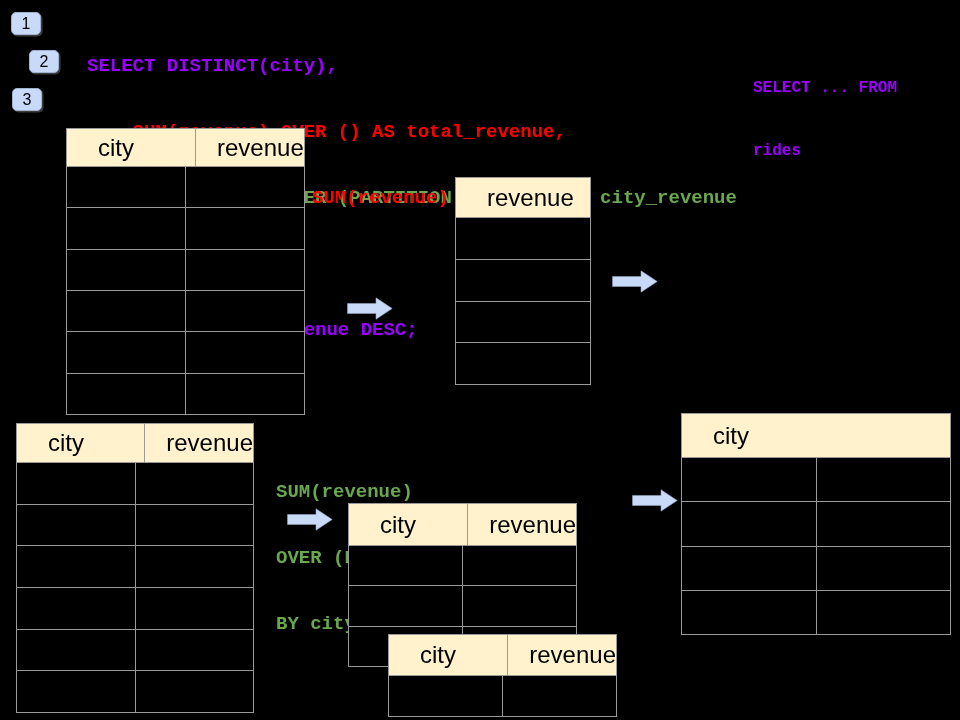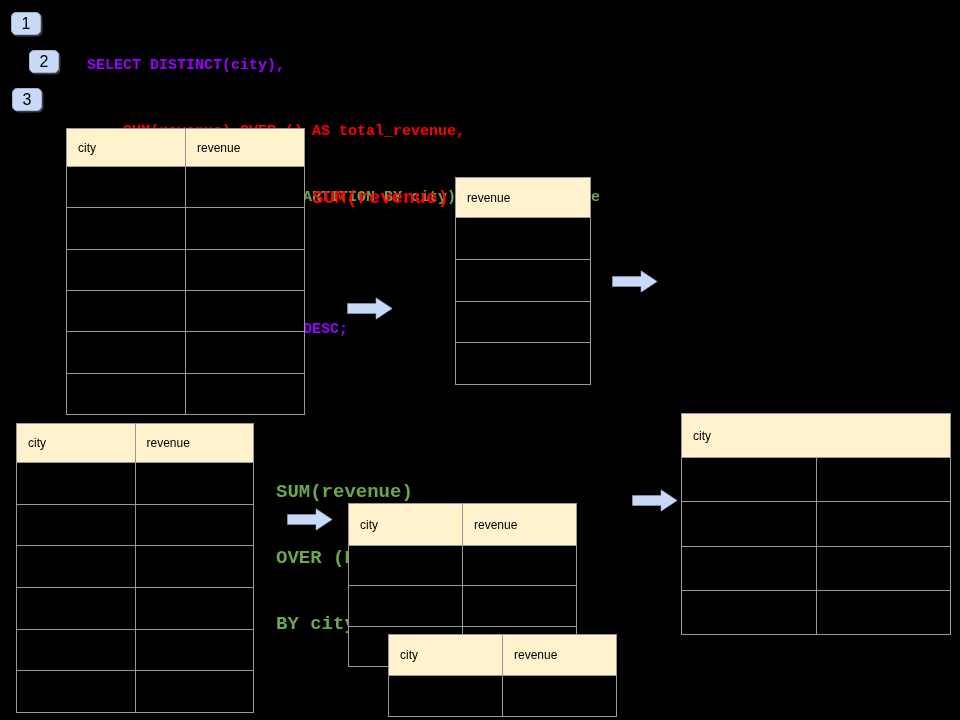--- a/index.html
+++ b/index.html
@@ -47,23 +47,24 @@
   }
   .thead{
     display:flex;
     background:var(--c-header-bg);
     border-bottom:1px solid var(--c-border);
     flex:0 0 auto;
   }
   .hcell{
     flex:1;
     display:flex;align-items:center;
-    padding-left:11px;
-    font-size:12px;
+    padding-left:21px;
+    font-size:24px;
     color:var(--c-text);
+    margin-left:10px;
   }
   .hcell + .hcell{border-left:1px solid var(--c-border);}
   .tbody{flex:1;display:flex;flex-direction:column;}
   .trow{flex:1;display:flex;}
   .trow + .trow{border-top:1px solid var(--c-border);}
   .trow .cell{flex:1;}
   .trow .cell + .cell{border-left:1px solid var(--c-border);}
   
   .arrow{position:absolute;}
   .arrow polygon{
@@ -72,29 +73,31 @@
     stroke-width:0.6;
   }
 </style>
 </head>
 <body>
 
 <div class="badge" style="left:11px;top:12px">1</div>
 <div class="badge" style="left:29px;top:50px">2</div>
 <div class="badge" style="left:12px;top:88px">3</div>
 
-<div class="code" style="left:87px;top:11px;font-size:15px;line-height:22px">
+<div class="code" style="left:87px;top:11px;font-size:19px;line-height:22px">
   <div class="code-line" style="color: rgb(153, 0, 255);">SELECT DISTINCT(city),</div>
   <div class="code-line" style="color: rgb(255, 0, 0);">    SUM(revenue) OVER () AS total_revenue,</div>
   <div class="code-line" style="color: rgb(106, 168, 79);">    SUM(revenue) OVER (PARTITION BY city) as city_revenue</div>
   <div class="code-line" style="color: rgb(153, 0, 255);">  FROM rides</div>
   <div class="code-line" style="color: rgb(153, 0, 255);">  ORDER by city_revenue DESC;</div>
 </div>
 
 <div class="code" style="left: 753px; top: 36px; font-size: 16px; line-height: 21px; color: rgb(153, 0, 255);">
+  <div class="code-line">SELECT ... FROM</div>
+  <div class="code-line">rides</div>
 </div>
 
 <div class="code" style="left: 312px; top: 138px; font-size: 19px; line-height: 24px; color: rgb(255, 0, 0);">
   <div class="code-line">SUM(revenue)</div>
 </div>
 
 <div class="code" style="left: 276px; top: 437px; font-size: 19px; line-height: 22px; color: rgb(106, 168, 79);">
   <div class="code-line">SUM(revenue)</div>
   <div class="code-line">OVER (PARTITION</div>
   <div class="code-line">BY city)</div>

